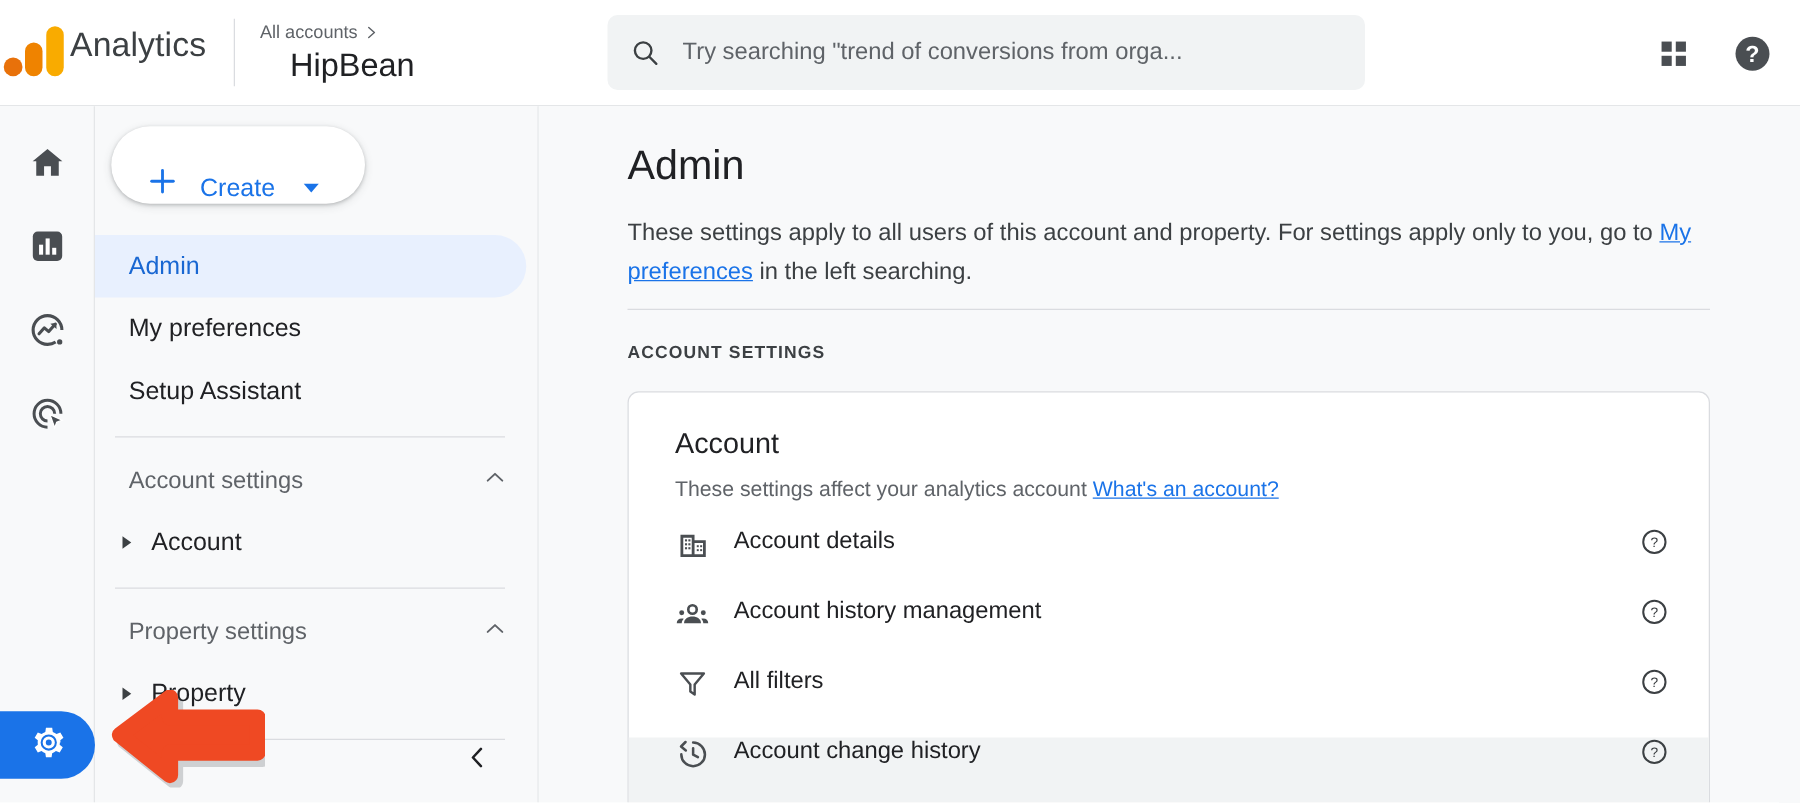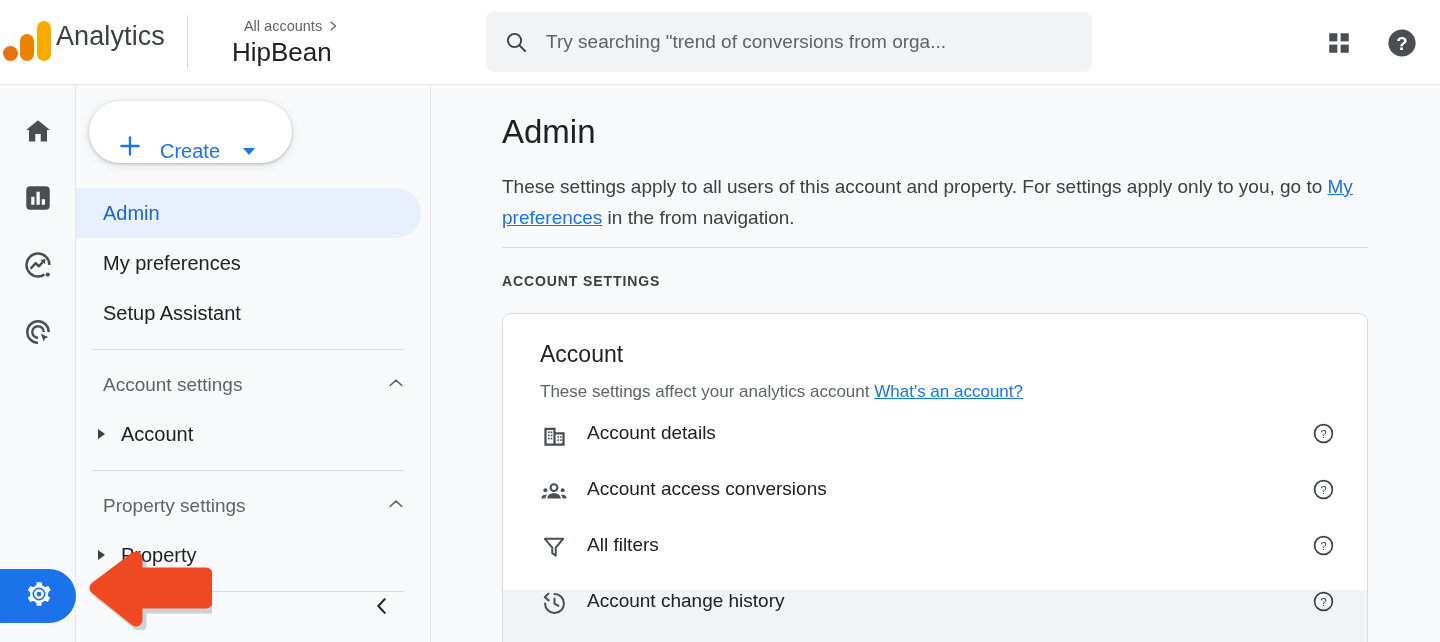--- a/index.html
+++ b/index.html
@@ -23,21 +23,21 @@
   .ga-logo { width: 46px; height: 42px; position: relative; margin-right: 10px; }
   .ga-dot { position: absolute; left: 3px; bottom: 2px; width: 15px; height: 15px;
             border-radius: 50%; background: #e8710a; }
   .ga-bar-mid { position: absolute; left: 20px; bottom: 2px; width: 14px; height: 27px;
             border-radius: 7px; background: #ef8300; }
   .ga-bar-tall { position: absolute; left: 37px; bottom: 2px; width: 14px; height: 40px;
             border-radius: 7px; background: #f9ab00; }
   .brand-name { font-size: 27px; color: #3c4043; letter-spacing: 0.1px; }
   .brand-sep { width: 1px; height: 54px; background: #dadce0; margin: 0 20px 0 22px; }
   .acct-block { display: flex; flex-direction: column; justify-content: center; }
-  .acct-top { font-size: 14.5px; color: #5f6368; display: flex; align-items: center; gap: 5px; line-height: 18px; margin-left: 36px;}
+  .acct-top { font-size: 14.5px; color: #5f6368; display: flex; align-items: center; gap: 5px; line-height: 18px;}
   .acct-name { font-size: 26px; color: #202124; line-height: 32px; margin-top: 1px; margin-left: 24px; }
 
   .search-wrap {
     position: absolute; left: 486px; top: 12px;
     width: 606px; height: 60px;
     background: #f1f3f4; border-radius: 8px;
     display: flex; align-items: center; padding: 0 18px;
   }
   .search-input {
     border: none; outline: none; background: transparent;
@@ -303,21 +303,21 @@
           <polyline points="15,4.5 8,12 15,19.5" fill="none" stroke="#202124" stroke-width="2.2" stroke-linecap="round" stroke-linejoin="round"></polyline>
         </svg>
       </span>
     </div>
   </div>
 
   <div class="main">
     <div class="page-title">Admin</div>
 
     <div class="page-desc">
-      <span>These settings apply to all users of this account and property. For settings apply only to you, go to </span><a class="link">My preferences</a><span> in the from navigation.</span>
+      <span>These settings apply to all users of this account and property. For settings apply only to you, go to </span><a class="link">My preferences</a><span> in the left searching.</span>
     </div>
 
     <div class="hr"></div>
     <div class="sec-label">ACCOUNT SETTINGS</div>
 
     <div class="card">
       <div class="card-title">Account</div>
       <div class="card-sub">
         <span>These settings affect your analytics account </span><a class="link">What's an account?</a>
       </div>
@@ -353,21 +353,21 @@
           <span class="row-icon">
             <svg width="28" height="28" viewBox="0 0 24 24">
               <circle cx="12" cy="8.2" r="2.9" fill="none" stroke="#4a4e52" stroke-width="1.8"></circle>
               <path d="M6.2 17.6c0-3 2.6-4.6 5.8-4.6s5.8 1.6 5.8 4.6Z" fill="#4a4e52"></path>
               <circle cx="4.6" cy="10.4" r="1.7" fill="#4a4e52"></circle>
               <circle cx="19.4" cy="10.4" r="1.7" fill="#4a4e52"></circle>
               <path d="M1.2 17.6c0-2 1.4-3.2 3.4-3.2.5 0 1 .1 1.4.2-.8.8-1.3 1.8-1.4 3Z" fill="#4a4e52"></path>
               <path d="M22.8 17.6c0-2-1.4-3.2-3.4-3.2-.5 0-1 .1-1.4.2.8.8 1.3 1.8 1.4 3Z" fill="#4a4e52"></path>
             </svg>
           </span>
-          <span class="row-label">Account access conversions</span>
+          <span class="row-label">Account history management</span>
           <span class="row-help">
             <svg width="23" height="23" viewBox="0 0 24 24">
               <circle cx="12" cy="12" r="9.3" fill="none" stroke="#3c4043" stroke-width="1.7"></circle>
               <text x="12" y="16.4" text-anchor="middle" font-size="11.5" font-family="Liberation Sans, sans-serif" fill="#3c4043">?</text>
             </svg>
           </span>
         </div>
 
         <div class="row">
           <span class="row-icon">

